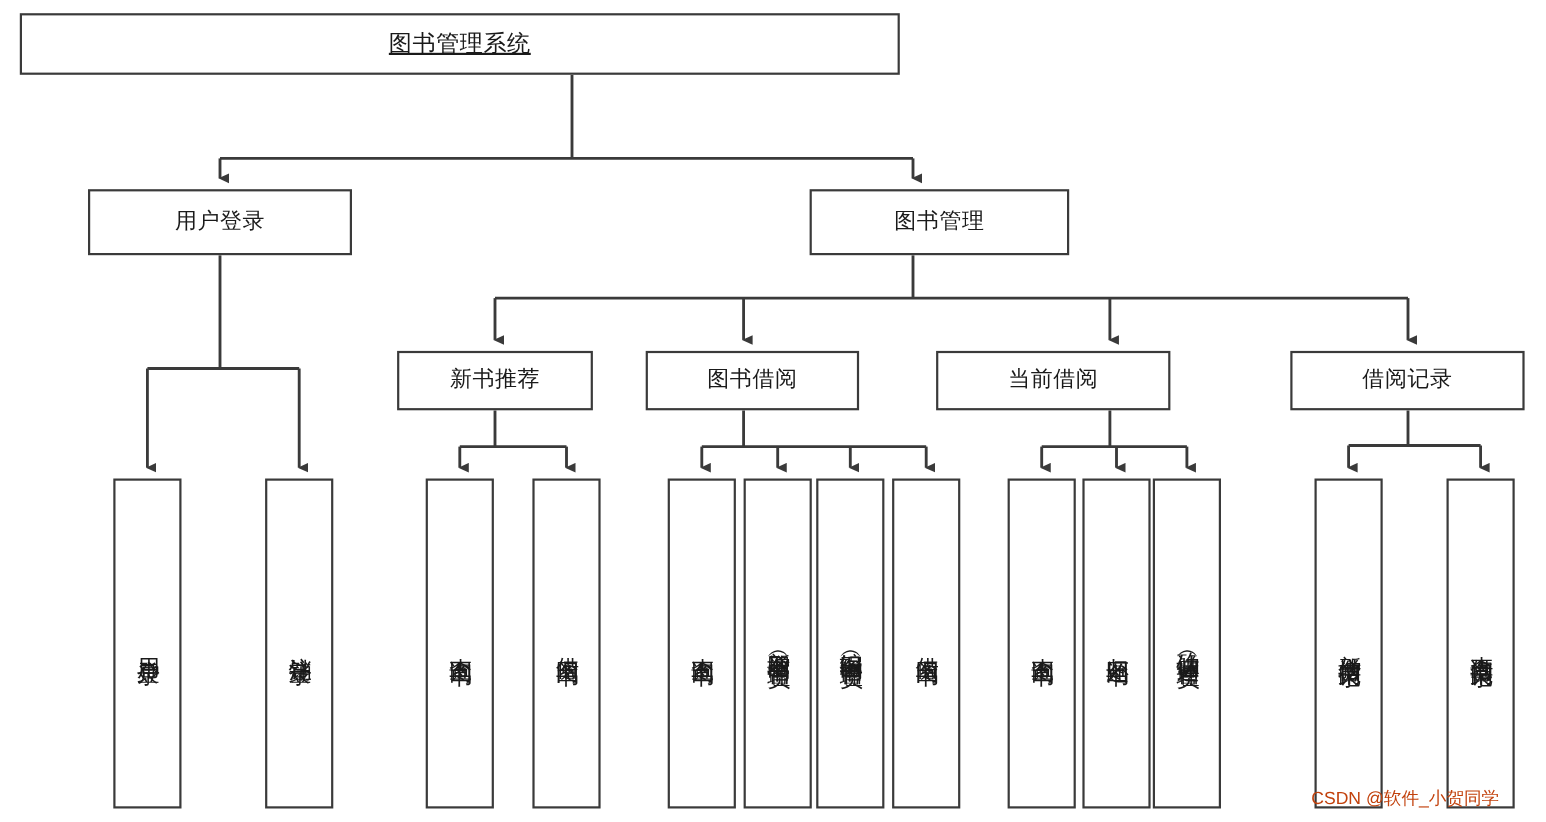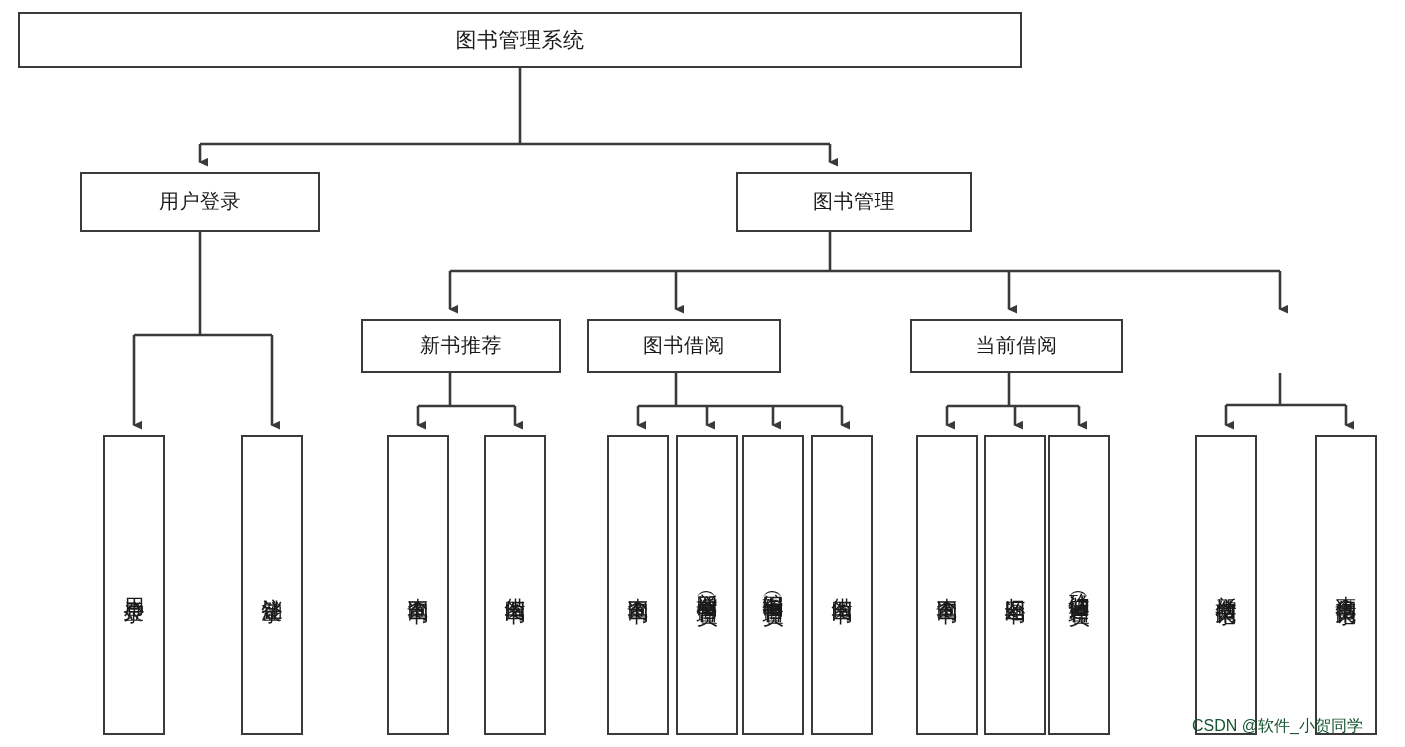--- a/index.html
+++ b/index.html
@@ -47,21 +47,21 @@
     font-size: 21px;
     letter-spacing: 2px;
     line-height: 1.05;
   }
   .node.root .label { font-size: 21px; }
   .watermark {
     position: absolute;
     left: 1192px;
     top: 716px;
     font-size: 16px;
-    color: #14532d;
+    color: #c2410c;
     white-space: nowrap;
     z-index: 3;
     font-family: "Liberation Sans", "DejaVu Sans", sans-serif;
   }
 </style>
 </head>
 <body>
 
 <div id="canvas">
 
@@ -110,39 +110,42 @@
       <path d="M1015,406 L1015,425" marker-end="url(#arrow)"></path>
       <path d="M1079,406 L1079,425" marker-end="url(#arrow)"></path>
 
       <path d="M1280,373 L1280,405"></path>
       <path d="M1226,405 L1346,405"></path>
       <path d="M1226,405 L1226,425" marker-end="url(#arrow)"></path>
       <path d="M1346,405 L1346,425" marker-end="url(#arrow)"></path>
     </g>
   </svg>
 
-  <div class="node root" style="left:18px; top:12px; width:1004px; height:56px;">
+  <div class="node root" style="left:18px; top:12px; width:800px; height:56px;text-decoration:underline;">
     <span class="label">图书管理系统</span>
   </div>
 
   <div class="node" style="left:80px; top:172px; width:240px; height:60px;">
     <span class="label">用户登录</span>
   </div>
   <div class="node" style="left:712px; top:172px; width:236px; height:60px;margin-left:24px;">
     <span class="label">图书管理</span>
   </div>
 
-  <div class="node" style="left:361px; top:319px; width:200px; height:54px;">
+  <div class="node" style="left:361px; top:319px; width:178px; height:54px;">
     <span class="label">新书推荐</span>
   </div>
   <div class="node" style="left:587px; top:319px; width:194px; height:54px;">
     <span class="label">图书借阅</span>
   </div>
-  <div class="node" style="left:910px; top:319px; width:213px; height:54px;">
+  <div class="node" style="left:851px; top:319px; width:213px; height:54px;">
     <span class="label">当前借阅</span>
+  </div>
+  <div class="node" style="left:1173px; top:319px; width:213px; height:54px;">
+    <span class="label">借阅记录</span>
   </div>
 
   <div class="node vertical" style="left:103px; top:435px; width:62px; height:300px;">
     <span class="label">用户登录</span>
   </div>
   <div class="node vertical" style="left:241px; top:435px; width:62px; height:300px;">
     <span class="label">注销登录</span>
   </div>
   <div class="node vertical" style="left:387px; top:435px; width:62px; height:300px;">
     <span class="label">查询图书</span>

